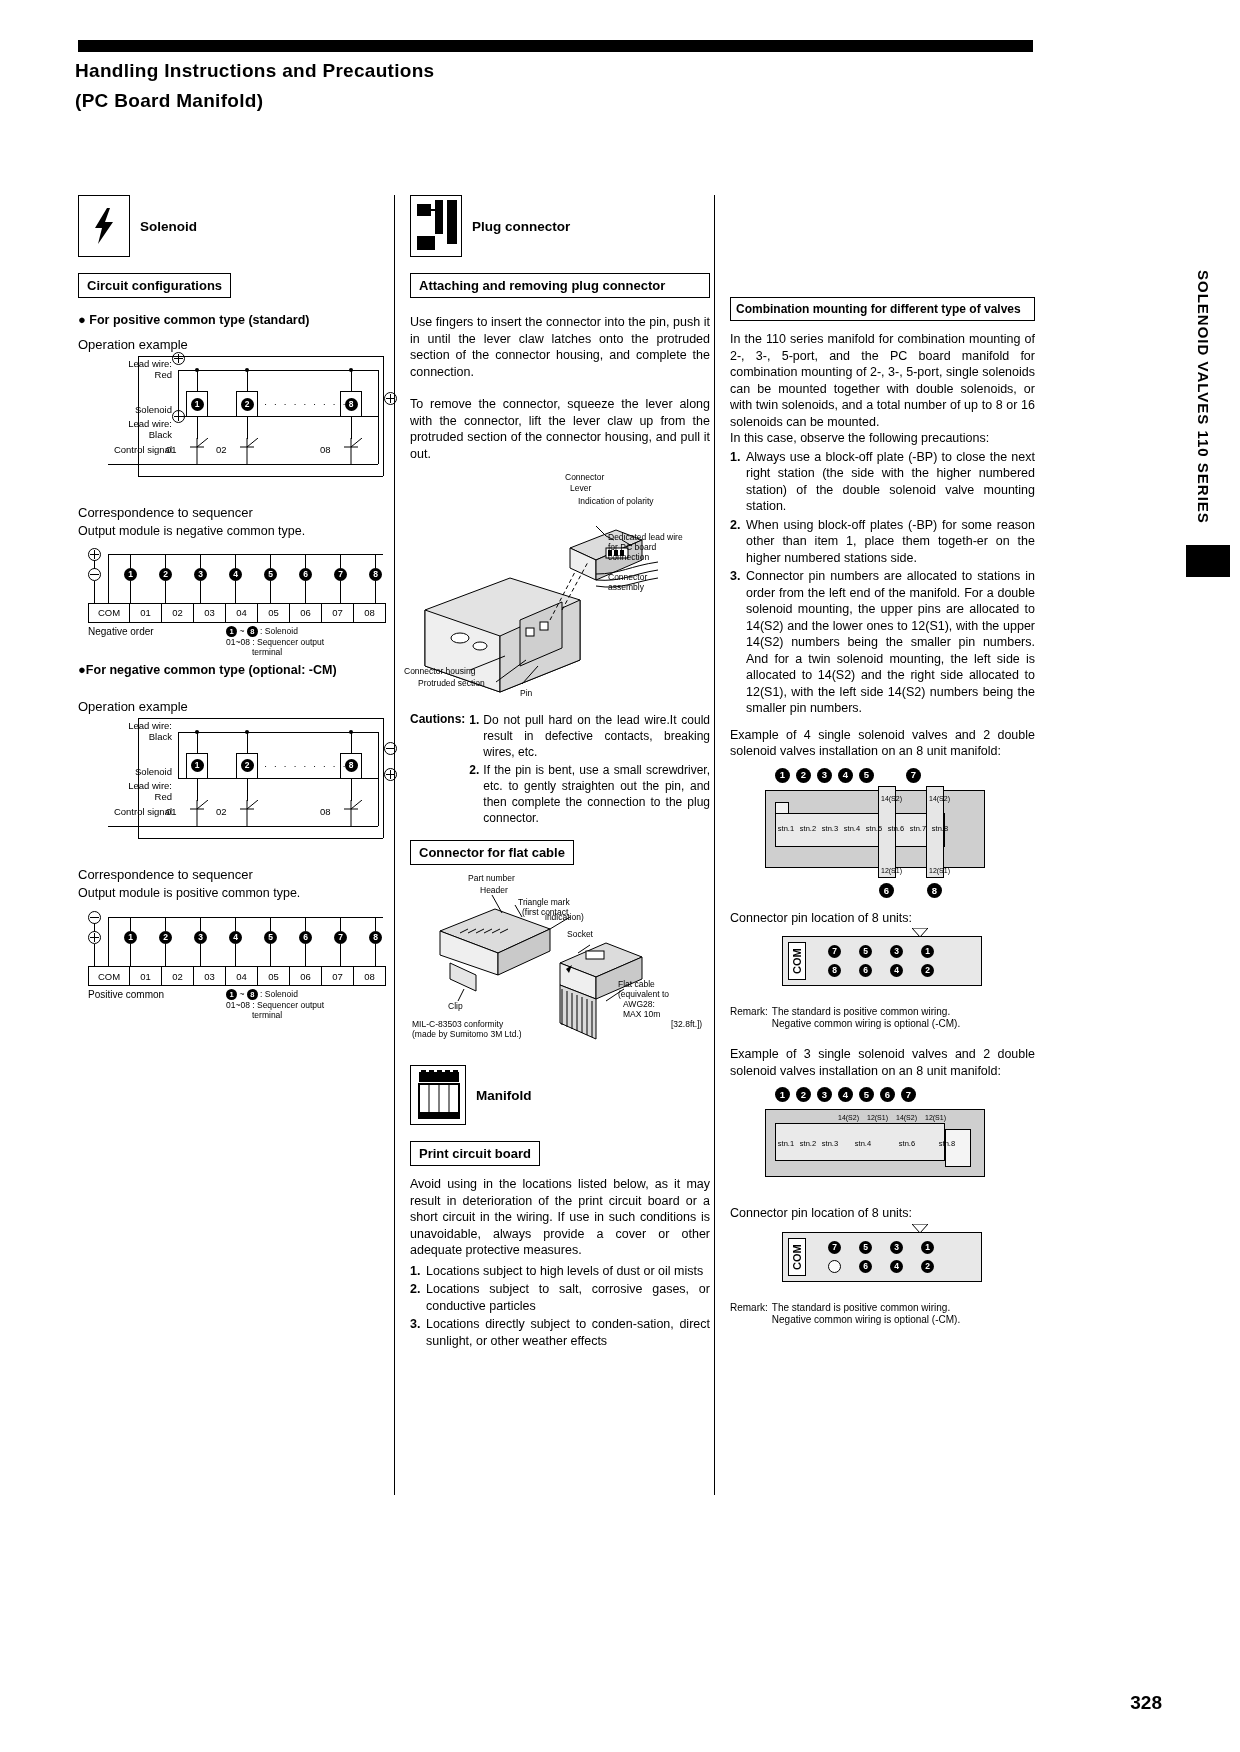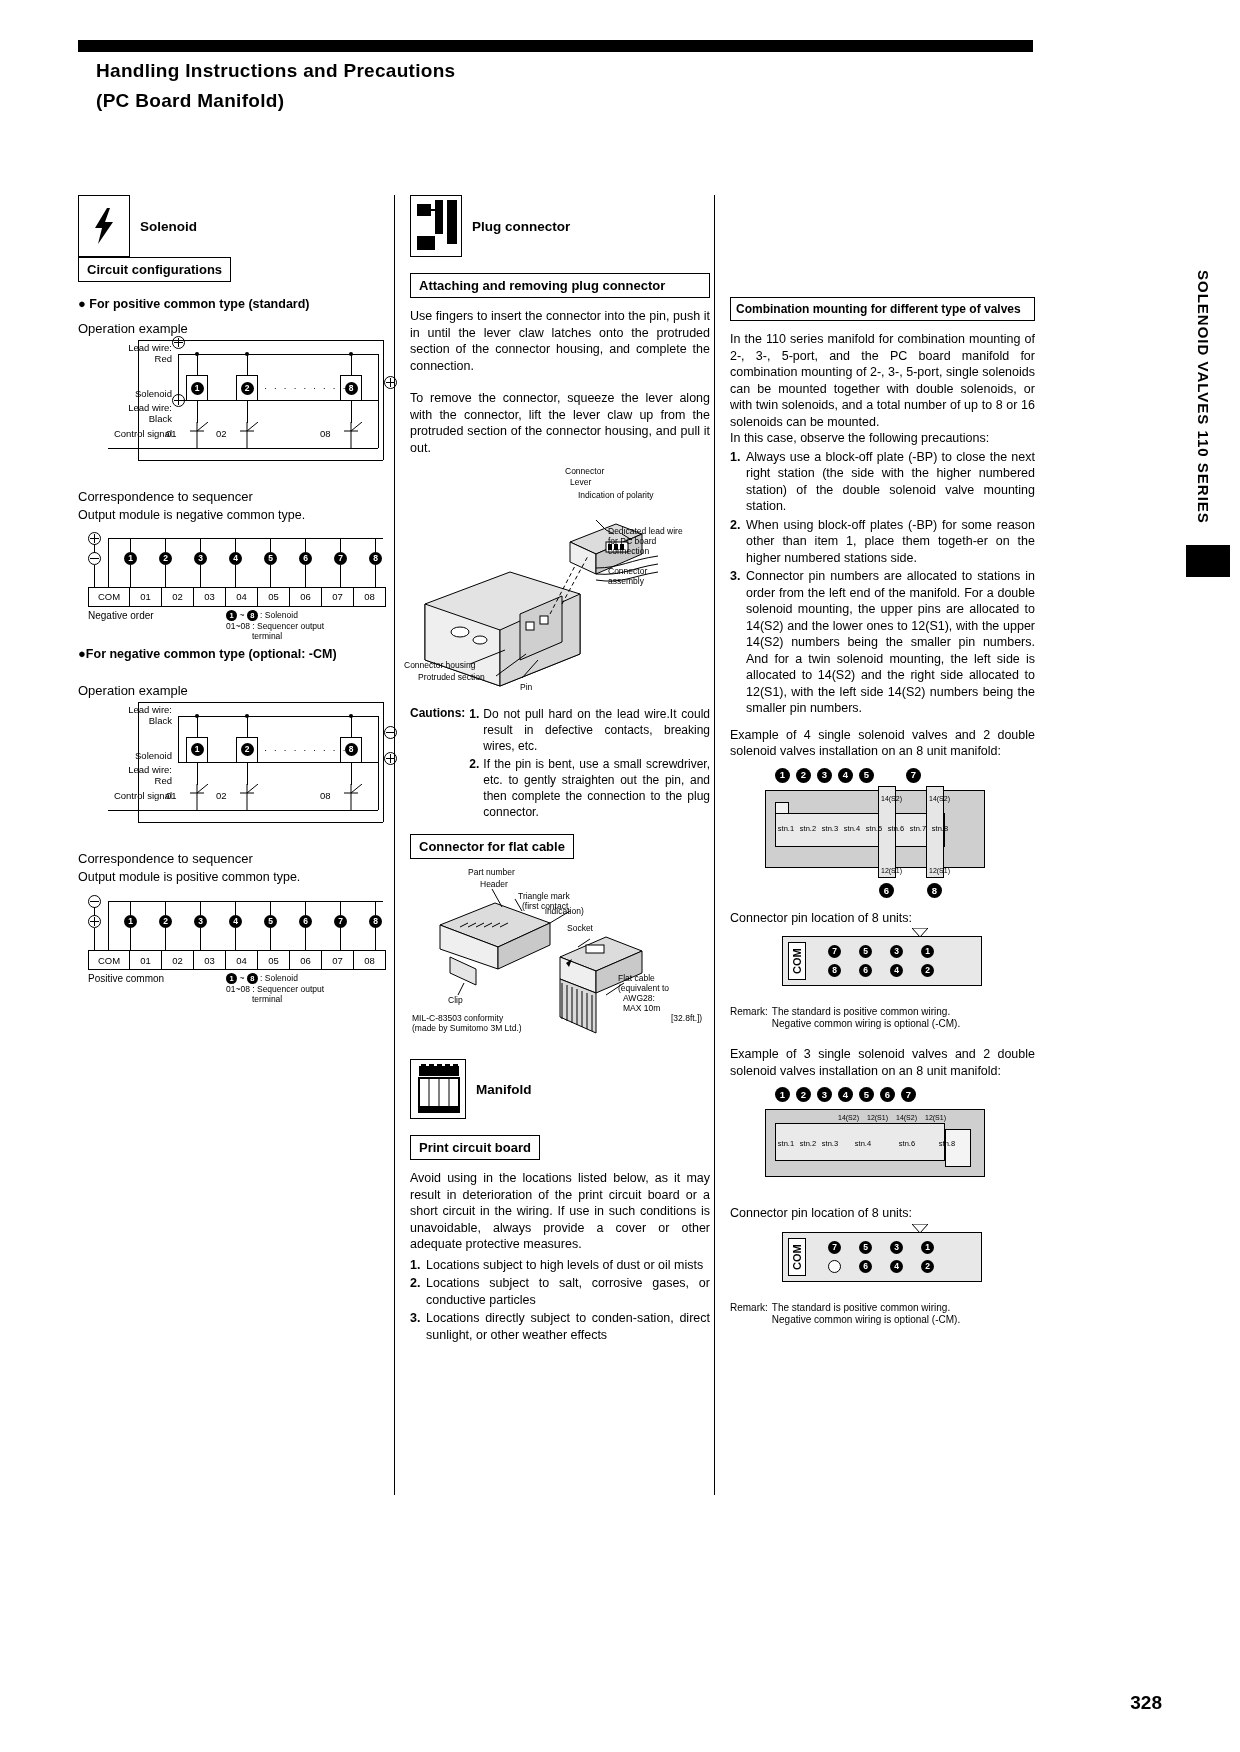--- a/index.html
+++ b/index.html
@@ -11,21 +11,21 @@
     color: #000;
     position: relative;
   }
   .page { position:relative; width:1240px; height:1752px; }
 
   
   .topbar {
     position:absolute; left:78px; top:40px; width:955px; height:12px;
     background:#000;
   }
-  .title-block { position:absolute; left:96px; top:56px; width:700px; }
+  .title-block { position:absolute; left:75px; top:56px; width:700px; }
   .title-line { font-size:19px; font-weight:bold; letter-spacing:0.3px; line-height:30px; }
 
   
   .side-vert {
     position:absolute; right:28px; top:270px;
     writing-mode: vertical-rl;
     font-size:15px; font-weight:bold; letter-spacing:1px;
   }
   .side-tab {
     position:absolute; right:10px; top:545px; width:44px; height:32px; background:#000;
@@ -123,21 +123,21 @@
 
     <div style="display:flex;align-items:center;">
       <span class="icon-box">
         <svg class="bolt" width="26" height="40" viewBox="0 0 26 40">
           <polygon points="16,2 4,22 11,22 7,38 22,16 14,16 19,2" fill="#000"></polygon>
         </svg>
       </span>
       <span class="icon-label">Solenoid</span>
     </div>
 
-    <div style="">
+    <div style="margin-top:16px;">
       <span class="hdr-box">Circuit configurations</span>
     </div>
 
     <div style="margin-top:14px;font-size:12.5px;font-weight:bold;">
       <span style="font-size:13px;">●</span> <span>For positive common type (standard)</span>
     </div>
 
     <div style="margin-top:10px;font-size:13px;">Operation example</div>
 
     <div class="circ" style="height:125px;margin-top:6px;">
@@ -457,21 +457,21 @@
           <line x1="20" y1="14" x2="26" y2="14" stroke="#000" stroke-width="2"></line>
         </svg>
       </span>
       <span class="icon-label">Plug connector</span>
     </div>
 
     <div style="margin-top:16px;">
       <span class="hdr-box full">Attaching and removing plug connector</span>
     </div>
 
-    <div class="p" style="margin-top:10px;">Use fingers to insert the connector into the pin, push it in until the lever claw latches onto the protruded  section of the connector housing, and complete the connection.</div>
+    <div class="p" style="margin-top:16px;">Use fingers to insert the connector into the pin, push it in until the lever claw latches onto the protruded  section of the connector housing, and complete the connection.</div>
     <div class="p" style="margin-top:16px;">To remove the connector, squeeze the lever along with the connector, lift the lever claw up from the protruded section of the connector housing, and pull it out.</div>
 
     <div class="fig" style="height:240px;margin-top:8px;">
       <svg width="300" height="240" viewBox="0 0 300 240">
 
         <polygon points="15,140 100,108 170,130 170,190 90,222 15,196" fill="#e3e3e3" stroke="#000" stroke-width="1"></polygon>
         <polygon points="15,140 90,166 90,222 15,196" fill="#efefef" stroke="#000" stroke-width="1"></polygon>
         <polygon points="90,166 170,130 170,190 90,222" fill="#d5d5d5" stroke="#000" stroke-width="1"></polygon>
         <ellipse cx="50" cy="168" rx="9" ry="5" fill="#fff" stroke="#000"></ellipse>
         <ellipse cx="70" cy="176" rx="7" ry="4" fill="#fff" stroke="#000"></ellipse>

